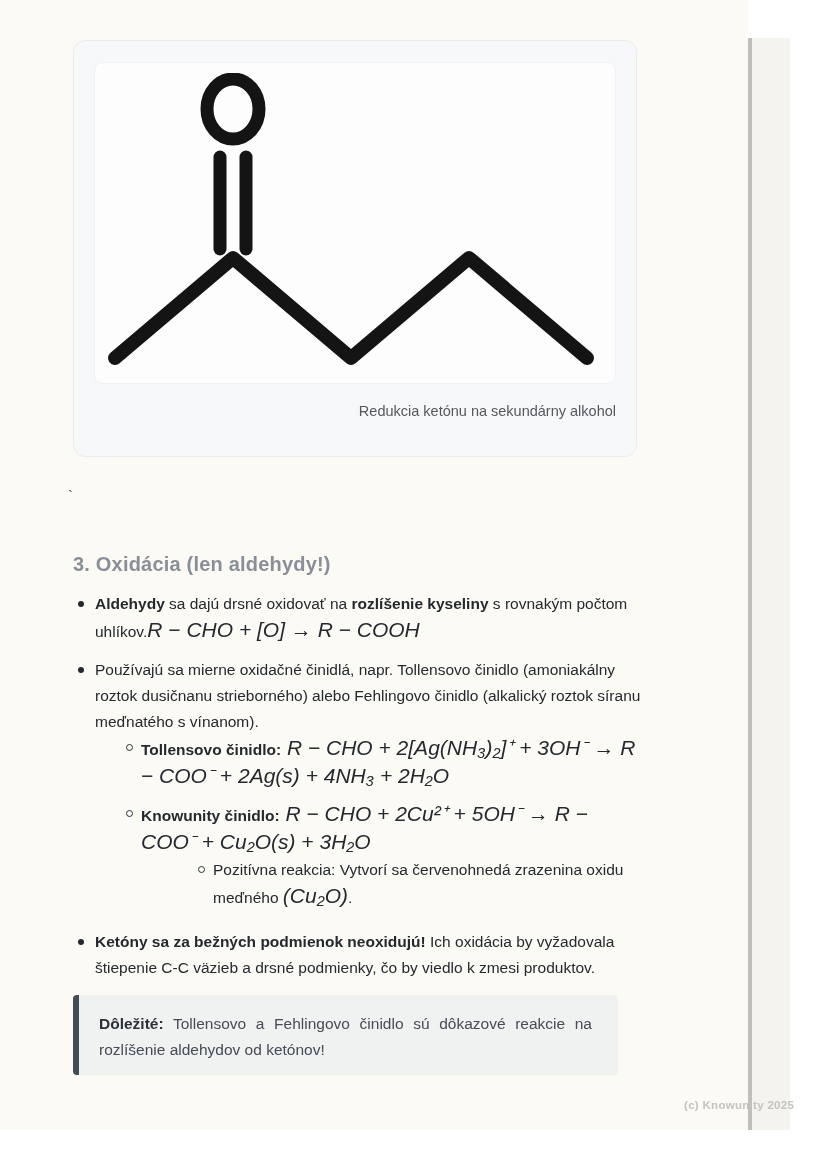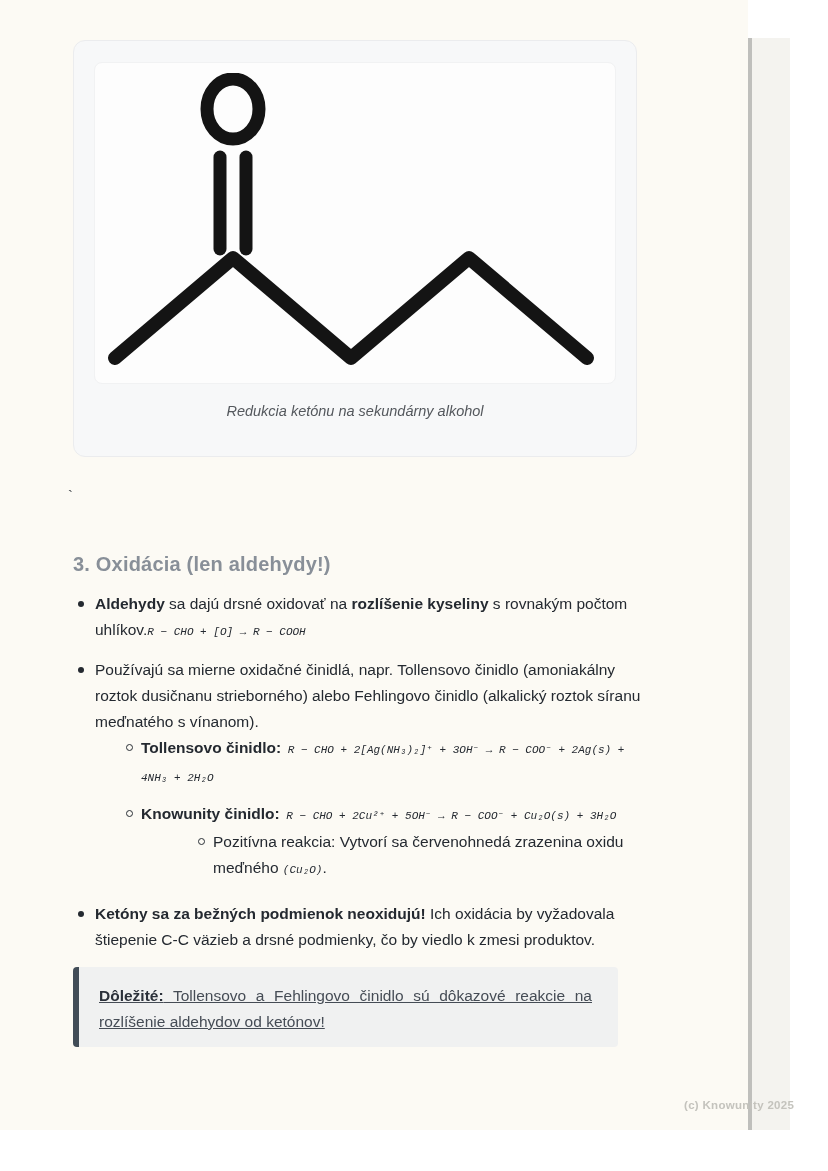--- a/index.html
+++ b/index.html
@@ -10,44 +10,44 @@
 
   
   .doc-page { position:absolute; left:0; top:0; width:748px; height:1130px; background:#fcfaf4; overflow:hidden; }
 
   .content { position:relative; margin-left:73px; width:570px; }
 
   
   .figure-card { margin-top:40px; width:564px; height:417px; background:#f7f8f9; border:1px solid #ebecee; border-radius:12px; padding:21px 20px 0 20px; }
   .figure-inner { width:522px; height:322px; background:#fdfdfd; border:1px solid #f1f2f3; border-radius:8px; display:flex; align-items:center; justify-content:center; }
   .figure-inner svg { display:block; }
-  .figure-caption { margin-top:17px; text-align:center; font-style:italic; font-size:14.5px; line-height:20px; color:#54585d; }
+  .figure-caption { margin-top:17px; text-align:right; font-size:14.5px; line-height:20px; color:#54585d; }
 
   .stray { margin-top:30px; margin-left:-5px; height:24px; font-size:15px; color:#3c4046; }
 
   .heading { margin-top:40px; font-size:20px; line-height:26px; font-weight:600; color:#888f98; letter-spacing:0.2px; }
 
   
   .list { margin-top:14px; font-size:15.5px; line-height:26px; color:#242930; }
   .li { display:flex; align-items:flex-start; }
   .li + .li { margin-top:12px; }
   .li1 { padding-left:5px; }
   .li2 { padding-left:31px; }
   .li2 + .li2 { margin-top:10px; }
   .li3 { padding-left:57px; }
   .ul2 { margin-top:0; margin-bottom:6px; }
   .ul3 { margin-top:0; }
   .marker-disc { flex:0 0 auto; width:6px; height:6px; border-radius:50%; background:#242930; margin-top:10px; margin-right:11px; }
   .marker-ring { flex:0 0 auto; width:7px; height:7px; border-radius:50%; border:1.6px solid #2a2f36; background:transparent; margin-top:9px; margin-right:8px; }
   .li-body { flex:1 1 auto; }
   .b { font-weight:700; }
-  .math { font-family:Liberation Mono, monospace; font-style:italic; font-size:11px; }
+  .math { font-family:Liberation Sans, sans-serif; font-style:italic; font-size:21px; }
 
   
-  .callout { margin-top:14px; width:545px; background:#f0f1f1; border-left:6px solid #414c57; border-radius:4px; padding:16px 26px 12px 20px; font-size:15.5px; line-height:26px; color:#454c55; text-align:justify;text-decoration:underline; }
+  .callout { margin-top:14px; width:545px; background:#f0f1f1; border-left:6px solid #414c57; border-radius:4px; padding:16px 26px 12px 20px; font-size:15.5px; line-height:26px; color:#454c55; text-align:justify; }
   .callout .b { color:#2b313a; }
 
   
   .scroll-track { position:absolute; left:748px; top:38px; width:42px; height:1092px; background:#f4f3ef; }
   .scroll-thumb { position:absolute; left:0; top:0; width:4px; height:100%; background:#bfbfbc; }
 
   .watermark { position:absolute; left:684px; top:1099px; font-size:11.5px; letter-spacing:0.3px; color:#c4c3bd; white-space:nowrap;font-weight:bold; }
 </style>
 </head>
 <body>

